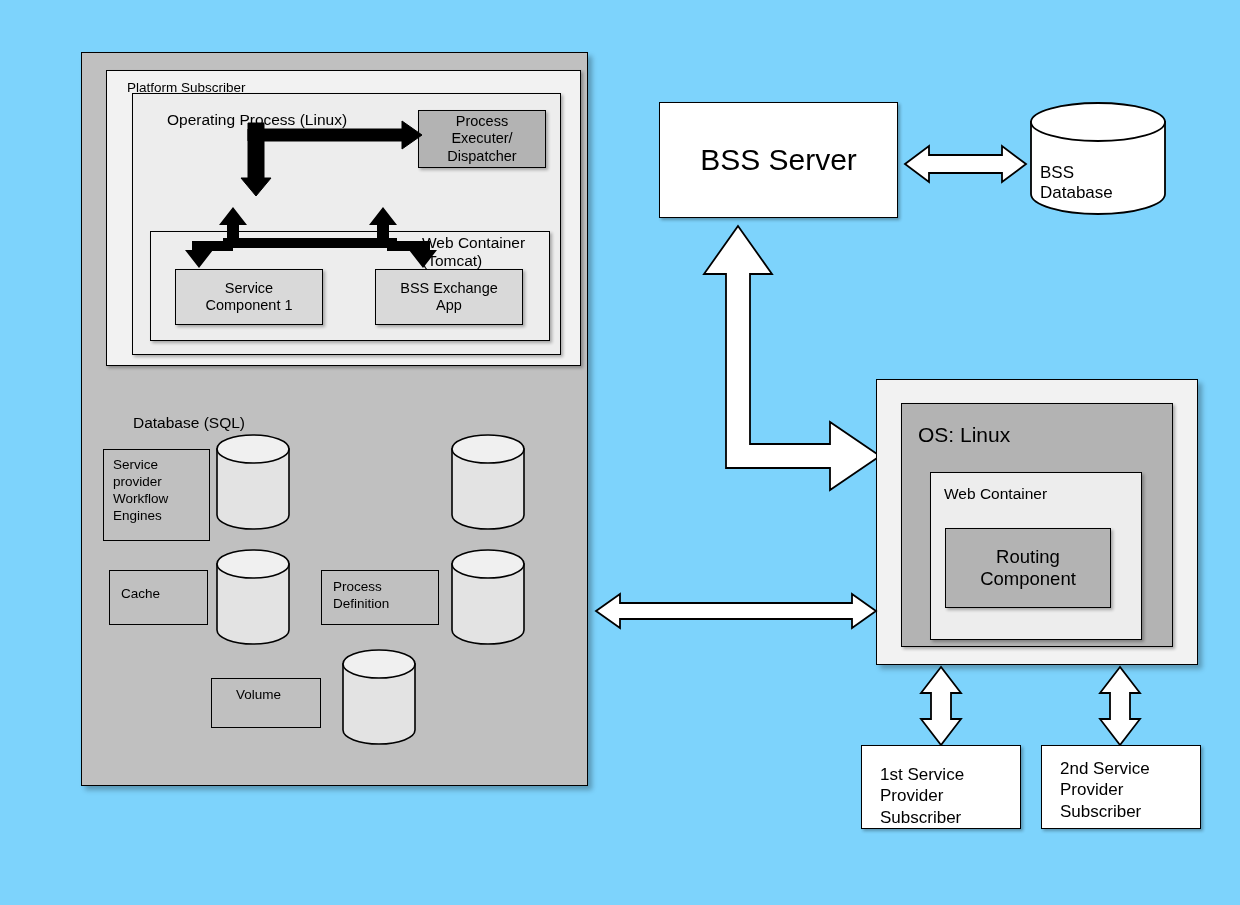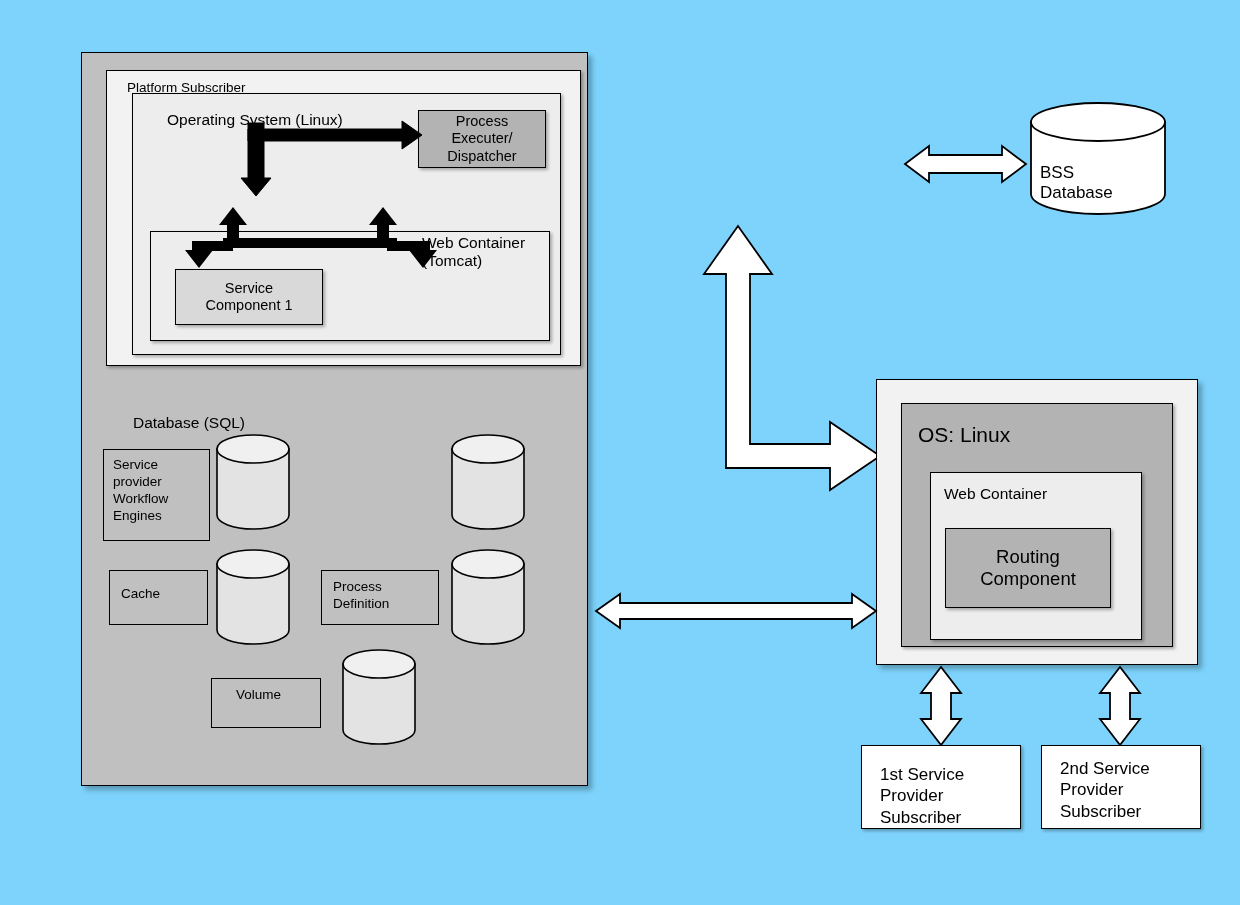--- a/index.html
+++ b/index.html
@@ -95,34 +95,36 @@
 <body>
 
 <div id="canvas">
 
   <div class="abs gray-mid shadow-soft" style="left:81px; top:52px; width:507px; height:734px;"></div>
 
   <div class="abs gray-lighter shadow-tiny" style="left:106px; top:70px; width:475px; height:296px;"></div>
   <div class="label fs-13" style="left:127px; top:80px;">Platform Subscriber</div>
 
   <div class="abs gray-light shadow-tiny" style="left:132px; top:93px; width:429px; height:262px;"></div>
-  <div class="label fs-15" style="left:167px; top:111px;">Operating System (Linux)</div>
+  <div class="label fs-15" style="left:167px; top:111px;">Operating Process (Linux)</div>
 
   <div class="abs gray-dark shadow-tiny ctr fs-14" style="left:418px; top:110px; width:128px; height:58px;">Process
 Executer/
 Dispatcher</div>
 
 
   <div class="abs gray-light shadow-tiny" style="left:150px; top:231px; width:400px; height:110px;"></div>
   <div class="label fs-15" style="left:422px; top:234px; text-align:left;">Web Container
 (Tomcat)</div>
 
   <div class="abs gray-medlight shadow-tiny ctr fs-14" style="left:175px; top:269px; width:148px; height:56px;">Service
 Component 1</div>
 
+  <div class="abs gray-medlight shadow-tiny ctr fs-14" style="left:375px; top:269px; width:148px; height:56px;">BSS Exchange
+App</div>
 
   <svg class="abs" style="left:132px; top:93px; width:429px; height:160px;">
 
     <g class="arrow-blk">
       <path d="M 116 30 L 116 85 L 109 85 L 124 103 L 139 85 L 132 85 L 132 30 Z" fill="#000"></path>
       <path d="M 116 36 L 270 36 L 270 28 L 290 42 L 270 56 L 270 48 L 116 48 Z" fill="#000"></path>
     </g>
   </svg>
 
   <svg class="abs" style="left:150px; top:205px; width:400px; height:70px;">
@@ -184,20 +186,21 @@
 Engines</div>
 
 
   <div class="abs box-outline lft fs-13" style="left:109px; top:570px; width:99px; height:55px; padding:15px 0 0 11px; background:transparent;">Cache</div>
 
   <div class="abs box-outline lft fs-13" style="left:321px; top:570px; width:118px; height:55px; padding:8px 0 0 11px; background:transparent;">Process
 Definition</div>
 
   <div class="abs box-outline lft fs-13" style="left:211px; top:678px; width:110px; height:50px; padding:8px 0 0 24px; background:transparent;">Volume</div>
 
+  <div class="abs box-outline shadow-tiny ctr fs-30" style="left:659px; top:102px; width:239px; height:116px;">BSS Server</div>
 
   <svg class="abs" style="left:1028px; top:102px; width:150px; height:120px;">
     <path class="cyl-white" d="M 3 20 L 3 92 A 67 20 0 0 0 137 92 L 137 20 Z"></path>
     <ellipse class="cyl-white" cx="70" cy="20" rx="67" ry="19"></ellipse>
   </svg>
   <div class="label fs-16" style="left:1040px; top:163px;">BSS
 Database</div>
 
   <svg class="abs" style="left:903px; top:140px; width:125px; height:48px;">
     <path class="arrow-hollow" d="M 2 24 L 26 6 L 26 15 L 99 15 L 99 6 L 123 24 L 99 42 L 99 33 L 26 33 L 26 42 Z"></path>

